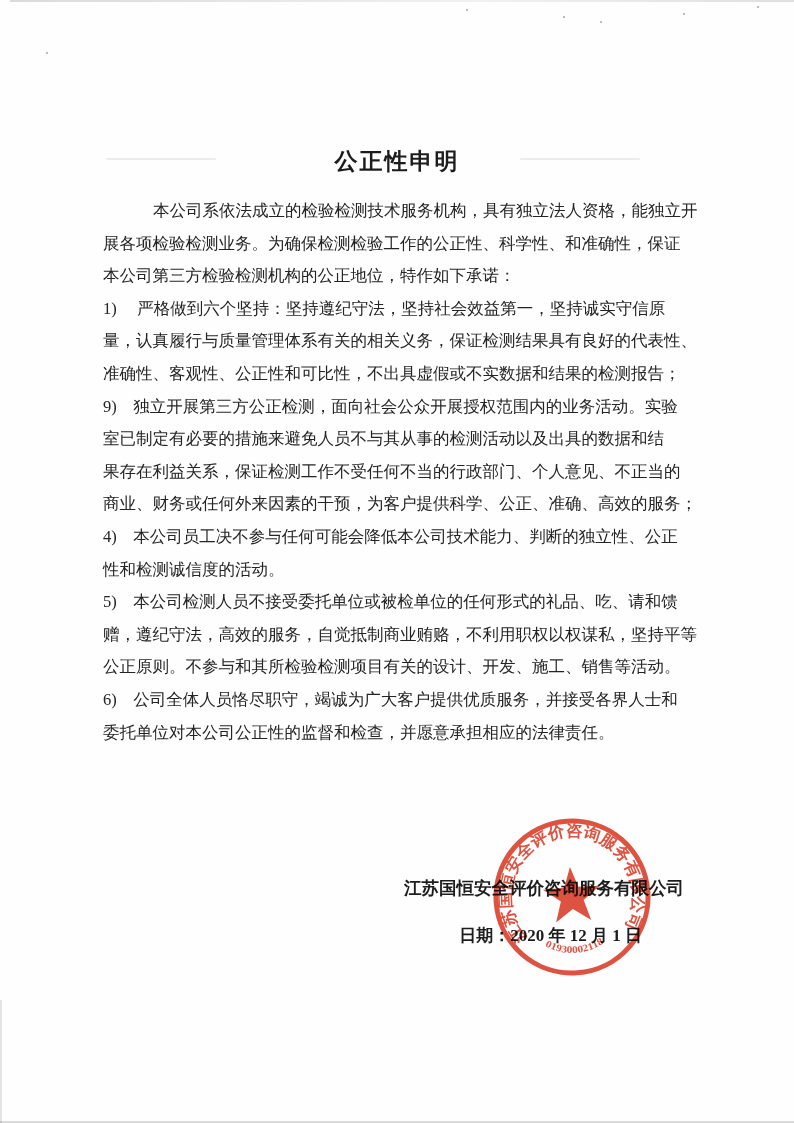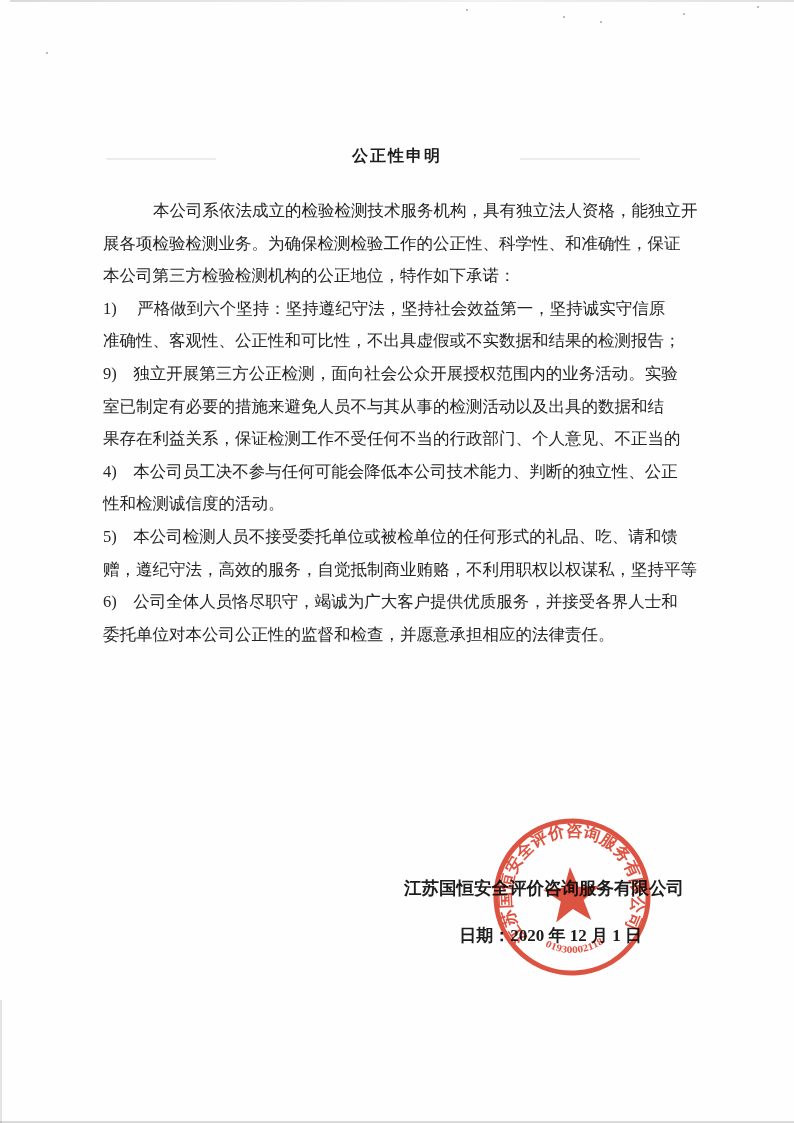--- a/index.html
+++ b/index.html
@@ -45,21 +45,21 @@
   .speck.s3 { top: 21px; left: 600px; }
   .speck.s4 { top: 6px;  left: 757px; }
   .speck.s5 { top: 52px; left: 46px;  }
   .speck.s6 { top: 13px; left: 683px; }
 
   .title {
     position: absolute;
     top: 146px; left: 0; right: 0;
     margin: 0;
     text-align: center;
-    font-size: 16px;
+    font-size: 23px;
     font-weight: bold;
     letter-spacing: 2px;
     color: #1c1c1c;
   }
   .body-text {
     position: absolute;
     top: 195px;
     left: 103px;
     width: 592px;
     font-size: 16.5px;
@@ -126,28 +126,31 @@
   <div class="speck s5"></div>
   <div class="speck s6"></div>
 
   <h1 class="title">公正性申明</h1>
 
   <div class="body-text">
     <div class="line indent">本公司系依法成立的检验检测技术服务机构，具有独立法人资格，能独立开</div>
     <div class="line">展各项检验检测业务。为确保检测检验工作的公正性、科学性、和准确性，保证</div>
     <div class="line">本公司第三方检验检测机构的公正地位，特作如下承诺：</div>
     <div class="line">1)　 严格做到六个坚持：坚持遵纪守法，坚持社会效益第一，坚持诚实守信原</div>
+    <div class="line">量，认真履行与质量管理体系有关的相关义务，保证检测结果具有良好的代表性、</div>
     <div class="line">准确性、客观性、公正性和可比性，不出具虚假或不实数据和结果的检测报告；</div>
     <div class="line">9)　独立开展第三方公正检测，面向社会公众开展授权范围内的业务活动。实验</div>
     <div class="line">室已制定有必要的措施来避免人员不与其从事的检测活动以及出具的数据和结</div>
     <div class="line">果存在利益关系，保证检测工作不受任何不当的行政部门、个人意见、不正当的</div>
+    <div class="line">商业、财务或任何外来因素的干预，为客户提供科学、公正、准确、高效的服务；</div>
     <div class="line">4)　本公司员工决不参与任何可能会降低本公司技术能力、判断的独立性、公正</div>
     <div class="line">性和检测诚信度的活动。</div>
     <div class="line">5)　本公司检测人员不接受委托单位或被检单位的任何形式的礼品、吃、请和馈</div>
     <div class="line">赠，遵纪守法，高效的服务，自觉抵制商业贿赂，不利用职权以权谋私，坚持平等</div>
+    <div class="line">公正原则。不参与和其所检验检测项目有关的设计、开发、施工、销售等活动。</div>
     <div class="line">6)　公司全体人员恪尽职守，竭诚为广大客户提供优质服务，并接受各界人士和</div>
     <div class="line">委托单位对本公司公正性的监督和检查，并愿意承担相应的法律责任。</div>
   </div>
 
   <div class="sig-company">江苏国恒安全评价咨询服务有限公司</div>
   <div class="sig-date">日期：2020 年 12 月 1 日</div>
 
   <svg class="stamp" viewBox="0 0 170 170" xmlns="http://www.w3.org/2000/svg">
     <circle cx="85" cy="85" r="76" fill="none" stroke-width="5" stroke="#dc4431"></circle>
     <polygon points="85,55 92.1,75.3 113.5,75.7 96.4,88.7 102.6,109.3 85,97 67.4,109.3 73.6,88.7 56.5,75.7 77.9,75.3" fill="#dc4431"></polygon>

